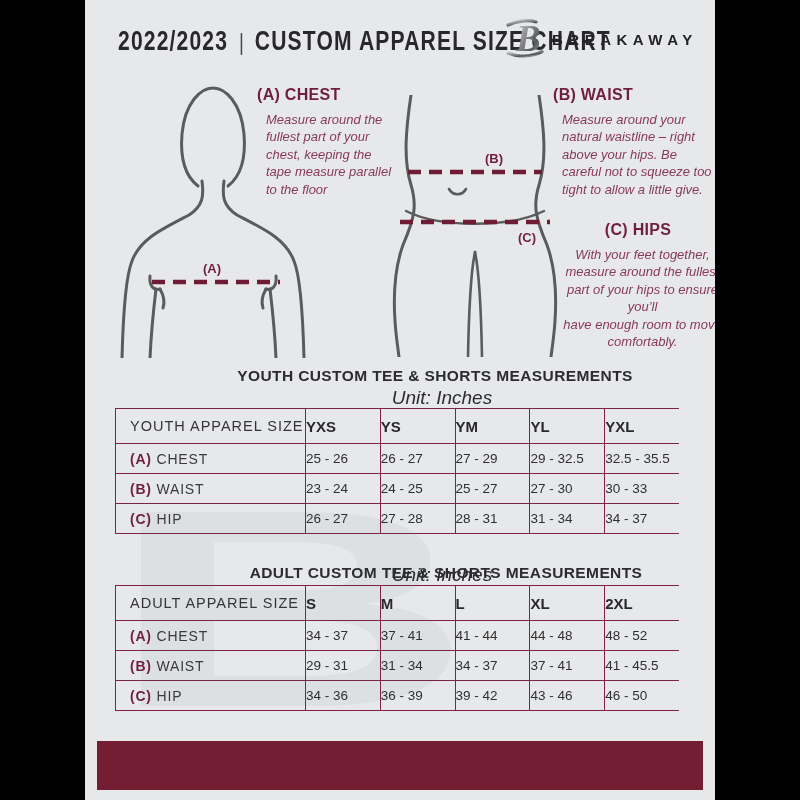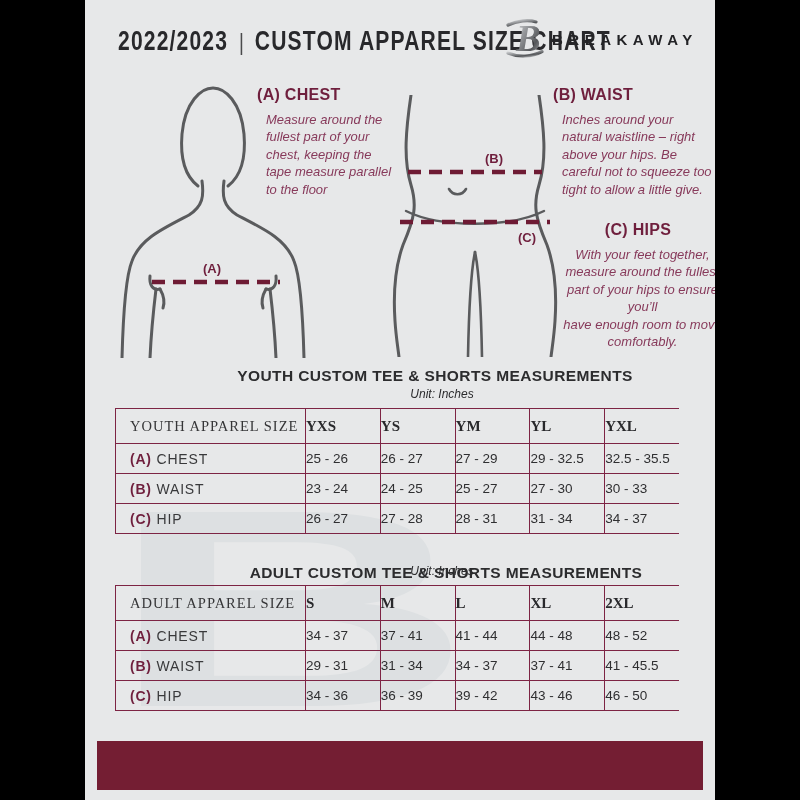--- a/index.html
+++ b/index.html
@@ -28,31 +28,31 @@
   .note-chest { left:172px; top:86px; width:142px; }
   .note-waist { left:468px; top:86px; width:160px; }
   .note-hips  { left:468px; top:221px; width:170px;text-align:center; }
 
   .fig-left  { left:25px;  top:82px; }
   .fig-right { left:305px; top:95px; }
 
   
   .section-title { left:0; width:700px; text-align:center; font-size:15.5px; font-weight:bold;
     color:#2c2c2e; letter-spacing:.4px; }
-  .unit-line { left:0; width:714px; text-align:center; font-size:12px; font-style:italic; color:#2c2c2e; }
+  .unit-line { left:0; width:714px; text-align:center; font-size:19px; font-style:italic; color:#2c2c2e; }
   .yt-title { top:367px; } .yt-unit { top:387px; }
   .at-title { top:564px;margin-left:11px; } .at-unit { top:564px; }
 
   table.size-table { position:absolute; left:30px; width:564px; border-collapse:collapse;
     table-layout:fixed; z-index:1; background:transparent; }
   .yt-table { top:408px; } .at-table { top:585px; }
   .size-table col.c-label { width:190px; }
   .size-table col.c-size  { width:74.8px; }
   .size-table th, .size-table td { border-left:1.5px solid #7d2444; text-align:left; vertical-align:middle; }
-  .size-table thead tr { border-top:1.5px solid #7d2444; border-bottom:1.5px solid #7d2444; height:35px;font-family:Liberation Serif, serif; }
+  .size-table thead tr { border-top:1.5px solid #7d2444; border-bottom:1.5px solid #7d2444; height:35px; }
   .size-table tbody tr { border-bottom:1.5px solid #7d2444; height:30px; }
   .size-table th.apparel { text-align:left; padding-left:14px; font-weight:normal;
     font-size:14.5px; color:#353537; letter-spacing:1px; }
   .size-table th.size-col { font-size:15px; font-weight:bold; color:#29292c; }
   .size-table td.label-cell { text-align:left; padding-left:14px; font-size:14px;
     color:#39393b; letter-spacing:.8px; }
   .size-table td.label-cell .pfx { font-weight:bold; color:#6f1f3d; }
   .size-table td.val { font-size:13.5px; color:#2f2f31;margin-top:16px; }
 
   .footer-bar { left:12px; top:741px; width:606px; height:49px; background:#741e33; z-index:2; }
@@ -120,21 +120,21 @@
       <path d="M 92,262 C 91,208 89,176 85,157" stroke-width="2.6"></path>
     </g>
     <line x1="18" y1="77" x2="152" y2="77" stroke="#6e1b34" stroke-width="4.5" stroke-dasharray="13 8"></line>
     <line x1="10" y1="127" x2="160" y2="127" stroke="#6e1b34" stroke-width="4.5" stroke-dasharray="13 8"></line>
     <text class="marker" x="104" y="68" text-anchor="middle">(B)</text>
     <text class="marker" x="137" y="147" text-anchor="middle">(C)</text>
   </svg>
 
   <div class="layer note note-waist">
     <h3>(B) WAIST</h3>
-    <p>Inches around your natural waistline – right above your hips. Be careful not to squeeze too tight to allow a little give.</p>
+    <p>Measure around your natural waistline – right above your hips. Be careful not to squeeze too tight to allow a little give.</p>
   </div>
 
   <div class="layer note note-hips">
     <h3>(C) HIPS</h3>
     <p>With your feet together, measure around the fullest part of your hips to ensure you’ll
 have enough room to move comfortably.</p>
   </div>
 
   <div class="layer section-title yt-title">YOUTH CUSTOM TEE &amp; SHORTS MEASUREMENTS</div>
   <div class="layer unit-line yt-unit">Unit: Inches</div>

